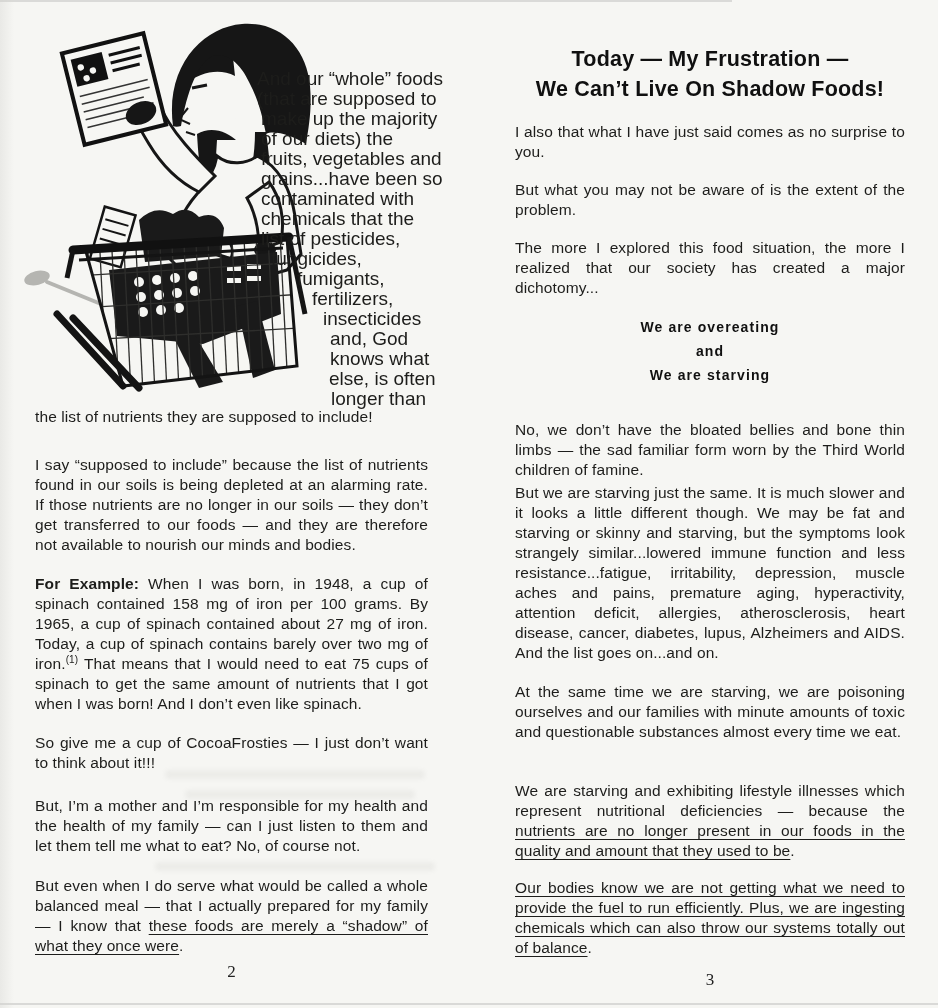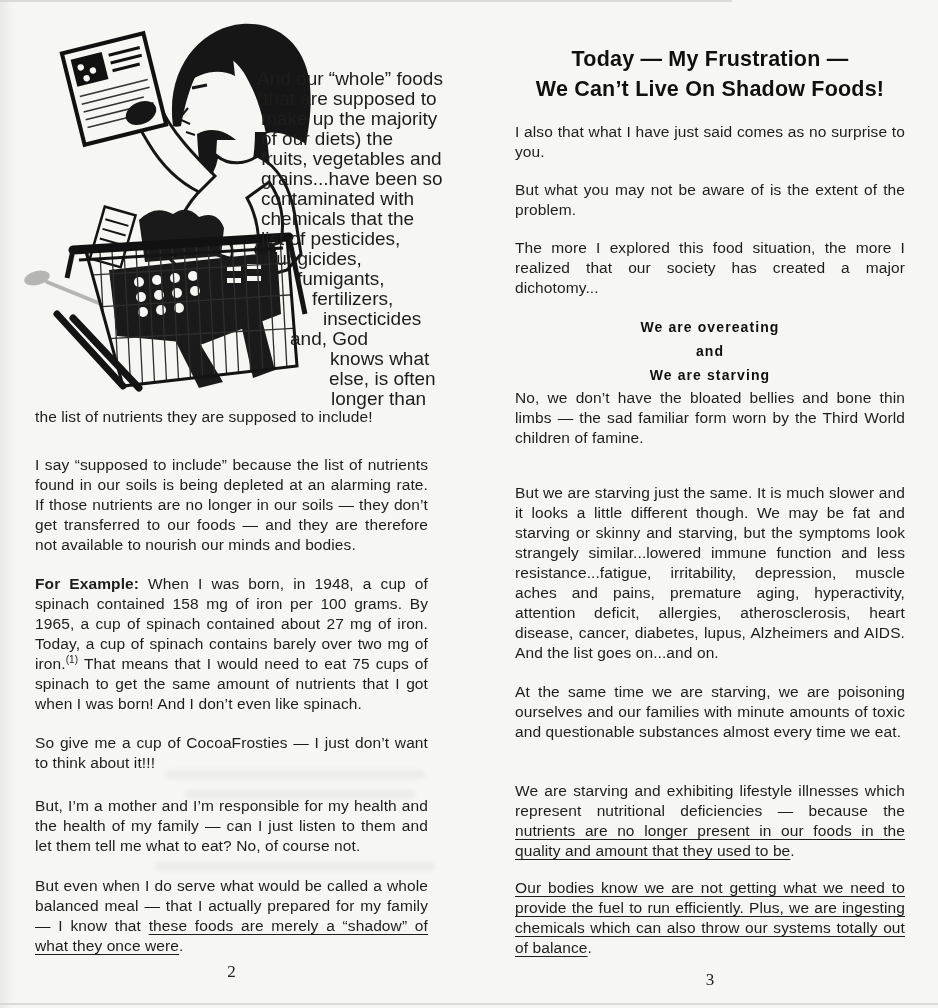--- a/index.html
+++ b/index.html
@@ -169,21 +169,21 @@
     <span class="wrap-line" style="margin-left:4px">of our diets) the</span>
     <span class="wrap-line" style="margin-left:4px">fruits, vegetables and</span>
     <span class="wrap-line" style="margin-left:4px">grains...have been so</span>
     <span class="wrap-line" style="margin-left:4px">contaminated with</span>
     <span class="wrap-line" style="margin-left:4px">chemicals that the</span>
     <span class="wrap-line" style="margin-left:4px">list of pesticides,</span>
     <span class="wrap-line" style="margin-left:14px">fungicides,</span>
     <span class="wrap-line" style="margin-left:40px">fumigants,</span>
     <span class="wrap-line" style="margin-left:55px">fertilizers,</span>
     <span class="wrap-line" style="margin-left:66px">insecticides</span>
-    <span class="wrap-line" style="margin-left:33px">and, God</span>
+    <span class="wrap-line" style="margin-left:73px">and, God</span>
     <span class="wrap-line" style="margin-left:73px">knows what</span>
     <span class="wrap-line" style="margin-left:72px">else, is often</span>
     <span class="wrap-line" style="margin-left:74px">longer than</span>
   </div>
   <p class="bt abs tail">the list of nutrients they are supposed to include!</p>
 
   <div class="ghost" style="left:130px;top:770px;width:260px;"></div>
   <div class="ghost" style="left:150px;top:790px;width:230px;"></div>
   <div class="ghost" style="left:120px;top:862px;width:280px;"></div>
 
@@ -212,21 +212,21 @@
   <p class="bt abs" style="top:180px">But what you may not be aware of is the extent of the problem.</p>
 
   <p class="bt abs" style="top:238px">The more I explored this food situation, the more I realized that our society has created a major dichotomy...</p>
 
   <h2 class="subhead abs" style="top:315px">
     <span class="block">We are overeating</span>
     <span class="block">and</span>
     <span class="block">We are starving</span>
   </h2>
 
-  <p class="bt abs" style="top:388px">No, we don’t have the bloated bellies and bone thin limbs — the sad familiar form worn by the Third World children of famine.</p>
+  <p class="bt abs" style="top:420px">No, we don’t have the bloated bellies and bone thin limbs — the sad familiar form worn by the Third World children of famine.</p>
 
   <p class="bt abs" style="top:483px">But we are starving just the same. It is much slower and it looks a little different though. We may be fat and starving or skinny and starving, but the symptoms look strangely similar...lowered immune function and less resistance...fatigue, irritability, depression, muscle aches and pains, premature aging, hyperactivity, attention deficit, allergies, atherosclerosis, heart disease, cancer, diabetes, lupus, Alzheimers and AIDS. And the list goes on...and on.</p>
 
   <p class="bt abs" style="top:682px">At the same time we are starving, we are poisoning ourselves and our families with minute amounts of toxic and questionable substances almost every time we eat.</p>
 
   <p class="bt abs" style="top:781px"><span>We are starving and exhibiting lifestyle illnesses which represent nutritional deficiencies — because the </span><span class="u">nutrients are no longer present in our foods in the quality and amount that they used to be</span><span>.</span></p>
 
   <p class="bt abs" style="top:878px"><span class="u">Our bodies know we are not getting what we need to provide the fuel to run efficiently. Plus, we are ingesting chemicals which can also throw our systems totally out of balance</span><span>.</span></p>
 
   <div class="pagenum abs" style="top:970px">3</div>

